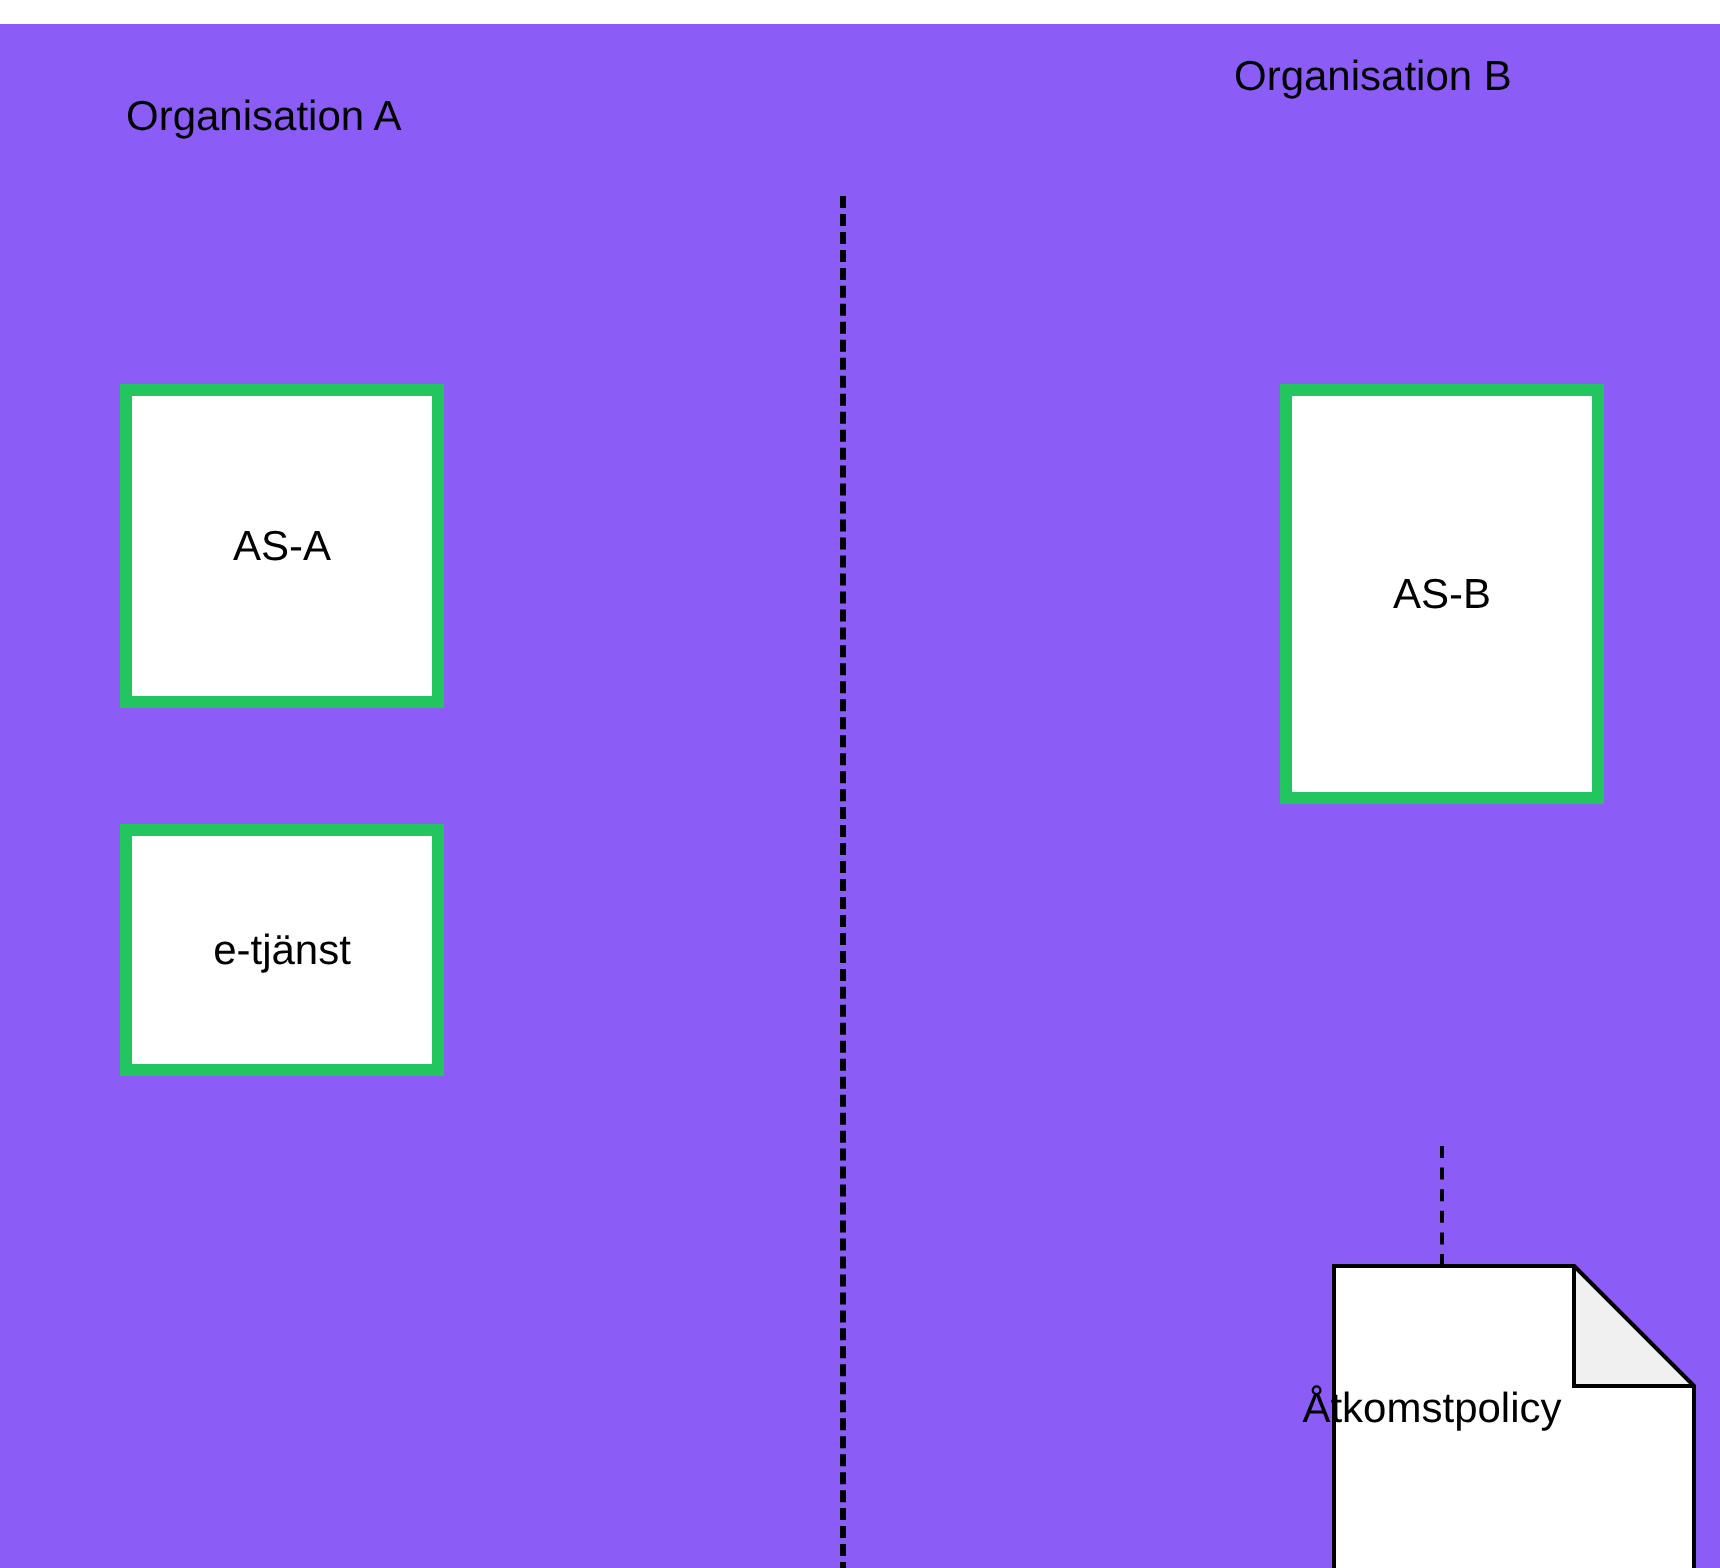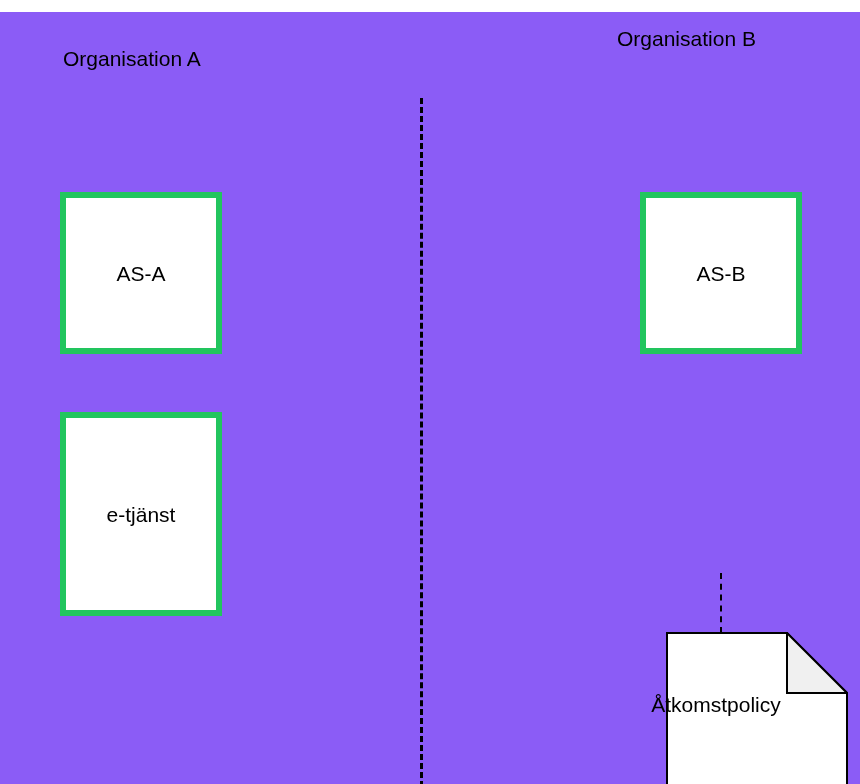--- a/index.html
+++ b/index.html
@@ -36,22 +36,22 @@
     justify-content: center;
   }
   .node-label {
     font-size: 21px;
     color: #000000;
     line-height: 1;
     white-space: nowrap;
   }
 
   #as-a-box   { left: 60px;  top: 180px; width: 162px; height: 162px; }
-  #etjanst-box{ left: 60px;  top: 400px; width: 162px; height: 204px; }
-  #as-b-box   { left: 640px; top: 180px; width: 162px; height: 162px; }
+  #etjanst-box{ left: 60px;  top: 400px; width: 162px; height: 126px; }
+  #as-b-box   { left: 640px; top: 180px; width: 162px; height: 210px; }
   #api-box    { left: 640px; top: 400px; width: 162px; height: 162px; }
 
   
   #org-divider {
     position: absolute;
     left: 420px;
     top: 86px;
     width: 0;
     height: 698px;
     border-left: 3px dashed #000000;

